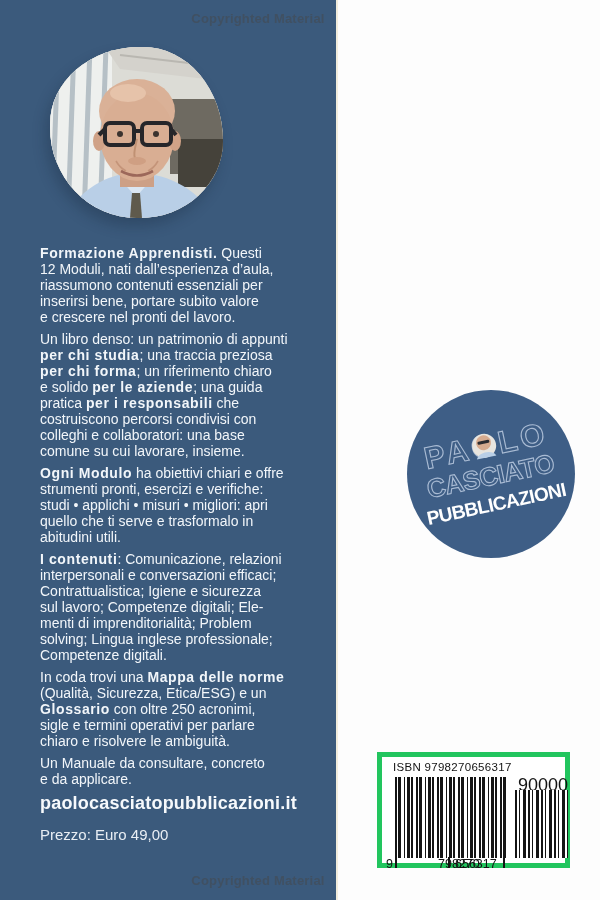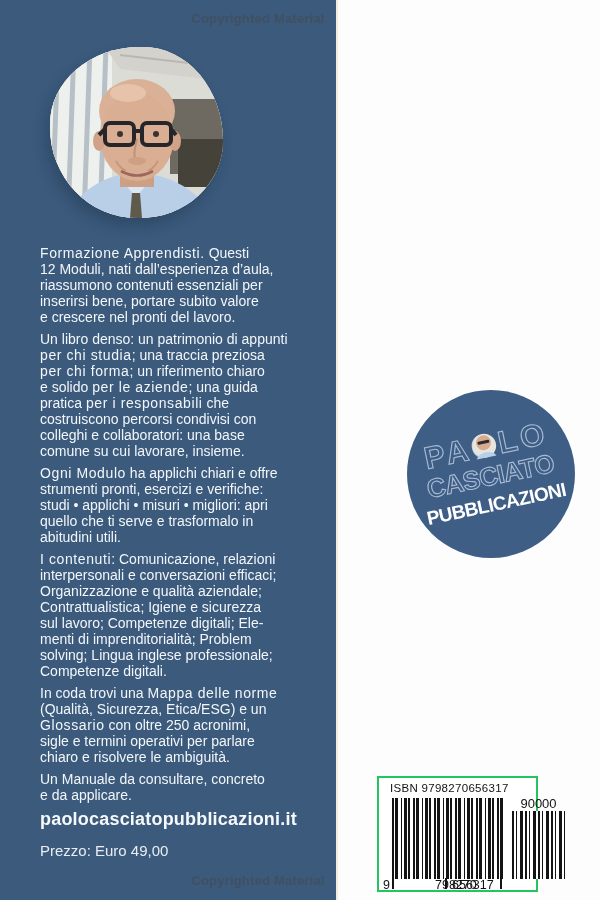--- a/index.html
+++ b/index.html
@@ -17,42 +17,42 @@
   
   .photo-blob{position:absolute;left:50px;top:47px;width:173px;height:171px;
               overflow:hidden;background:#e0dfda;
               border-radius:53% 47% 49% 51% / 46% 56% 46% 54%;
               box-shadow:-4px 8px 14px rgba(18,32,52,.28);}
   .photo-blob svg{display:block;}
   
   .cover-text{position:absolute;left:40px;top:245px;width:292px;color:#f2f6fa;}
   .para{margin:0 0 6px 0;}
   .line{white-space:nowrap;font-size:14px;line-height:16px;height:16px;}
-  .line .b{font-weight:400;letter-spacing:.6px;}
+  .line .b{font-weight:700;letter-spacing:.6px;}
   .website{margin-top:6px;font-size:18px;font-weight:700;letter-spacing:.2px;
            line-height:21px;white-space:nowrap;color:#f6f9fc;}
   .price{margin-top:12px;font-size:15px;line-height:18px;color:#e9eef4;}
   
   .logo-circle{position:absolute;left:407px;top:390px;width:168px;height:168px;}
   
-  .barcode-box{position:absolute;left:377px;top:776px;width:161px;height:116px;
-               background:#fff;border:2px solid #22c55e;box-sizing:border-box;}
+  .barcode-box{position:absolute;left:377px;top:752px;width:193px;height:116px;
+               background:#fff;border:5px solid #22c55e;box-sizing:border-box;}
   .isbn-label{position:absolute;left:11px;top:4px;font-size:11.5px;letter-spacing:.3px;color:#131313;}
   .bars-main{position:absolute;left:13px;top:20px;width:111px;height:81px;
     background:repeating-linear-gradient(90deg,
       #141414 0 2px,#fff 2px 3px,#141414 3px 6px,#fff 6px 9px,
       #141414 9px 10px,#fff 10px 12px,#141414 12px 15px,#fff 15px 16px,
       #141414 16px 18px,#fff 18px 21px);}
   .guard{position:absolute;width:2px;height:11px;top:100px;background:#141414;}
   .g1{left:13px;} .g2{left:66px;} .g3{left:121px;}
   .digits-row{position:absolute;left:0;top:100px;width:130px;font-size:12.5px;color:#131313;}
   .digits-row span{position:absolute;top:0;white-space:nowrap;}
   .d-lead{left:4px;} .d-g1{left:19px;margin-left:37px;} .d-g2{left:73px;}
-  .supp-label{position:absolute;left:133px;top:18px;width:53px;text-align:center;
-              font-size:13px;color:#131313;}
+  .supp-label{position:absolute;left:133px;top:18px;width:53px;text-align:right;
+              font-size:18px;color:#131313;}
   .bars-supp{position:absolute;left:133px;top:33px;width:53px;height:68px;
     background:repeating-linear-gradient(90deg,
       #141414 0 2px,#fff 2px 4px,#141414 4px 5px,#fff 5px 8px,
       #141414 8px 11px,#fff 11px 13px);}
 </style>
 </head>
 <body>
 
 <div class="canvas">
 
@@ -119,30 +119,29 @@
           <div class="line"><span>Un libro denso: un patrimonio di appunti</span></div>
           <div class="line"><span class="b">per chi studia</span><span>; una traccia preziosa</span></div>
           <div class="line"><span class="b">per chi forma</span><span>; un riferimento chiaro</span></div>
           <div class="line"><span>e solido </span><span class="b">per le aziende</span><span>; una guida</span></div>
           <div class="line"><span>pratica </span><span class="b">per i responsabili</span><span> che</span></div>
           <div class="line"><span>costruiscono percorsi condivisi con</span></div>
           <div class="line"><span>colleghi e collaboratori: una base</span></div>
           <div class="line"><span>comune su cui lavorare, insieme.</span></div>
         </div>
         <div class="para">
-          <div class="line"><span class="b">Ogni Modulo</span><span> ha applichi chiari e offre</span></div>
+          <div class="line"><span class="b">Ogni Modulo</span><span> ha obiettivi chiari e offre</span></div>
           <div class="line"><span>strumenti pronti, esercizi e verifiche:</span></div>
           <div class="line"><span>studi • applichi • misuri • migliori: apri</span></div>
           <div class="line"><span>quello che ti serve e trasformalo in</span></div>
           <div class="line"><span>abitudini utili.</span></div>
         </div>
         <div class="para">
           <div class="line"><span class="b">I contenuti</span><span>: Comunicazione, relazioni</span></div>
           <div class="line"><span>interpersonali e conversazioni efficaci;</span></div>
-          <div class="line"><span>Organizzazione e qualità aziendale;</span></div>
           <div class="line"><span>Contrattualistica; Igiene e sicurezza</span></div>
           <div class="line"><span>sul lavoro; Competenze digitali; Ele-</span></div>
           <div class="line"><span>menti di imprenditorialità; Problem</span></div>
           <div class="line"><span>solving; Lingua inglese professionale;</span></div>
           <div class="line"><span>Competenze digitali.</span></div>
         </div>
         <div class="para">
           <div class="line"><span>In coda trovi una </span><span class="b">Mappa delle norme</span></div>
           <div class="line"><span>(Qualità, Sicurezza, Etica/ESG) e un</span></div>
           <div class="line"><span class="b">Glossario</span><span> con oltre 250 acronimi,</span></div>

